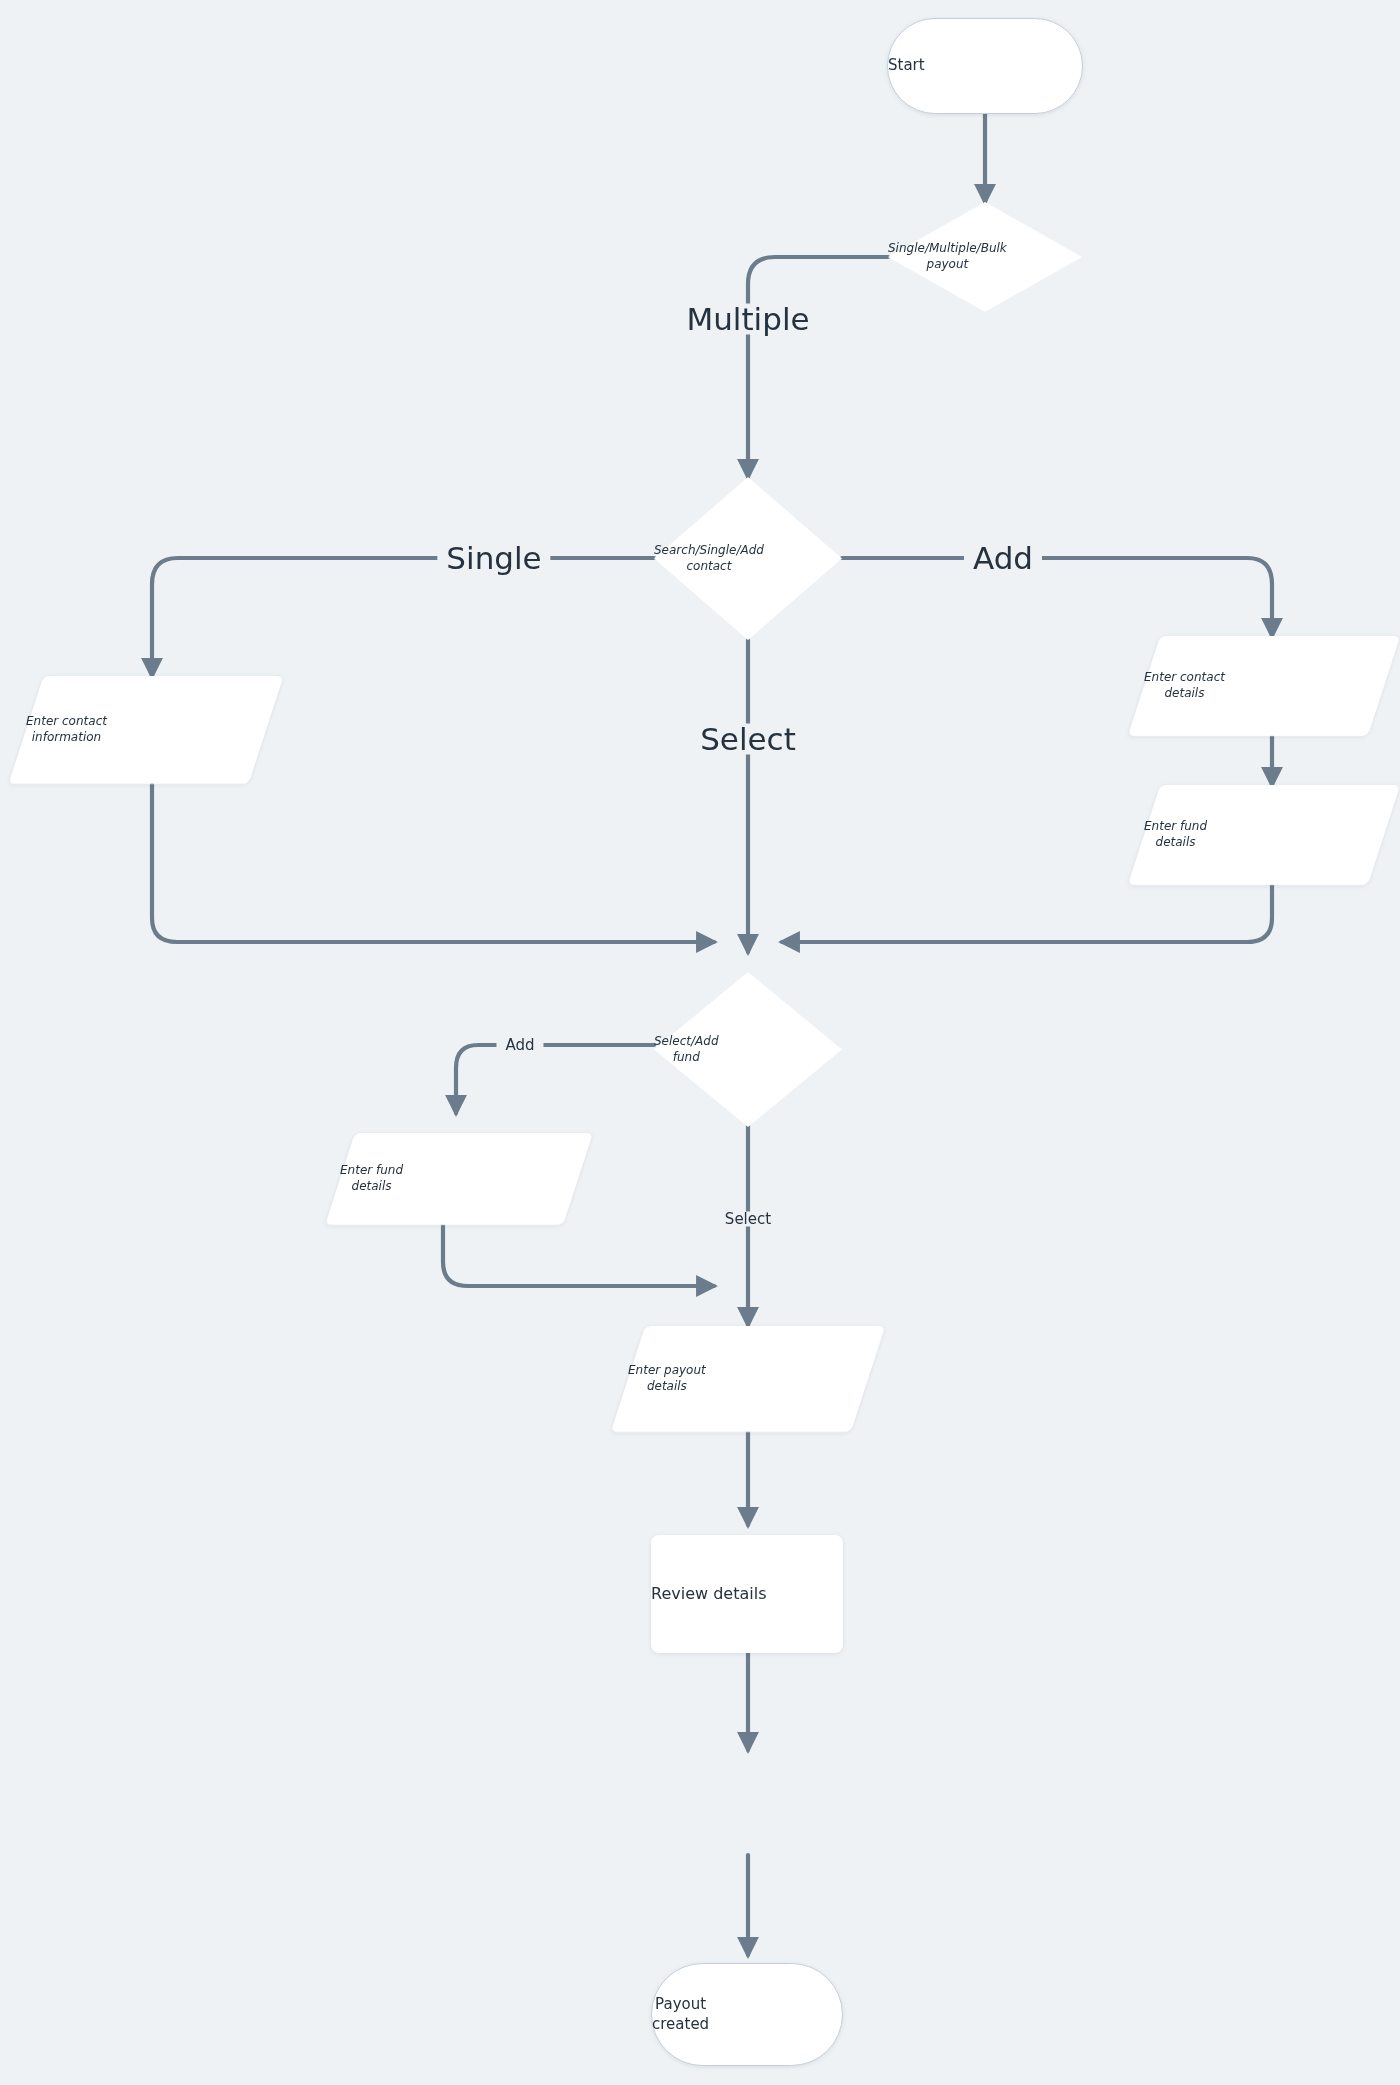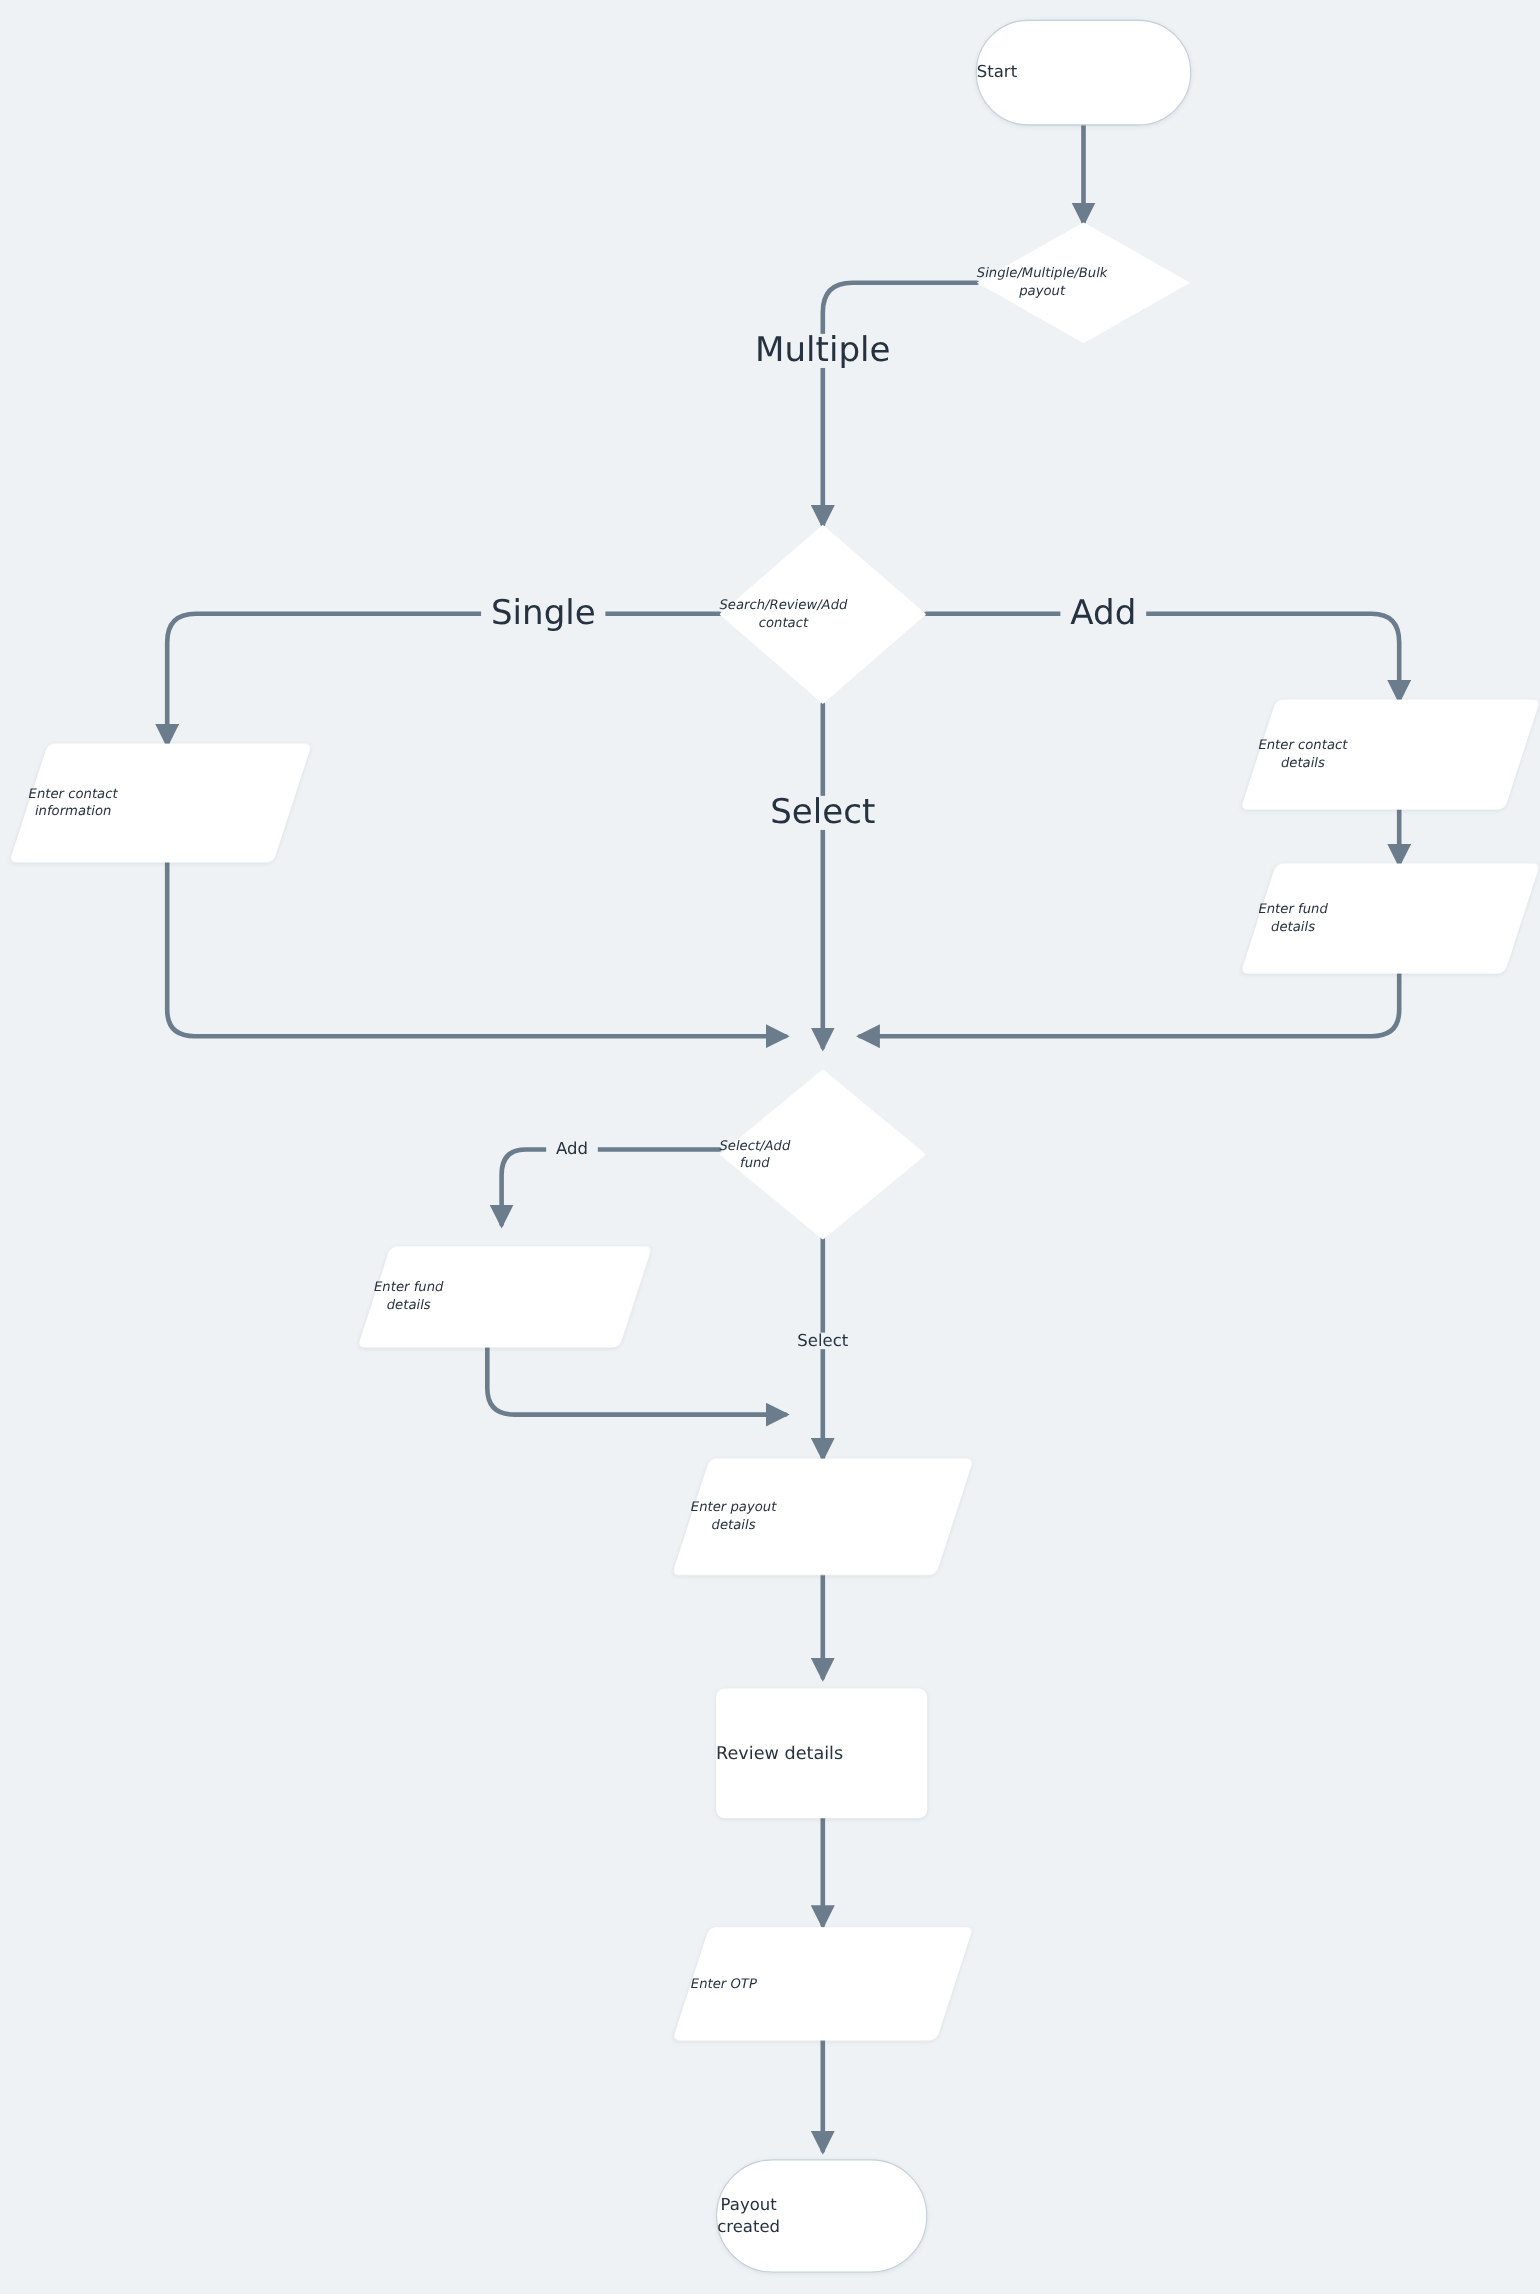--- a/index.html
+++ b/index.html
@@ -152,21 +152,21 @@
   </div>
 
   <div class="node decision" style="left:888px; top:202px; width:194px; height:110px;">
     <span class="dia-shape"></span>
     <span class="dia-text">Single/Multiple/Bulk
 payout</span>
   </div>
 
   <div class="node decision" style="left:654px; top:477px; width:188px; height:163px;">
     <span class="dia-shape"></span>
-    <span class="dia-text">Search/Review/Add
+    <span class="dia-text">Search/Single/Add
 contact</span>
   </div>
 
   <div class="node io" style="left:26px; top:676px; width:240px; height:108px;">
     <span class="io-shape"></span>
     <span class="io-text">Enter contact
 information</span>
   </div>
 
   <div class="node io" style="left:1144px; top:636px; width:240px; height:100px;">
@@ -196,24 +196,20 @@
   <div class="node io" style="left:628px; top:1326px; width:240px; height:106px;">
     <span class="io-shape"></span>
     <span class="io-text">Enter payout
 details</span>
   </div>
 
   <div class="node process" style="left:651px; top:1535px; width:192px; height:118px;">
     <span>Review details</span>
   </div>
 
-  <div class="node io" style="left:628px; top:1752px; width:240px; height:103px;">
-    <span class="io-shape"></span>
-    <span class="io-text">Enter OTP</span>
-  </div>
 
   <div class="node terminal" style="left:651px; top:1963px; width:192px; height:103px;">
     <span>Payout
 created</span>
   </div>
 
   <div class="edge-label big" style="left:748px; top:304px;margin-top:15px;">Multiple</div>
 
   <div class="edge-label big" style="left:494px; top:558px;">Single</div>
 

